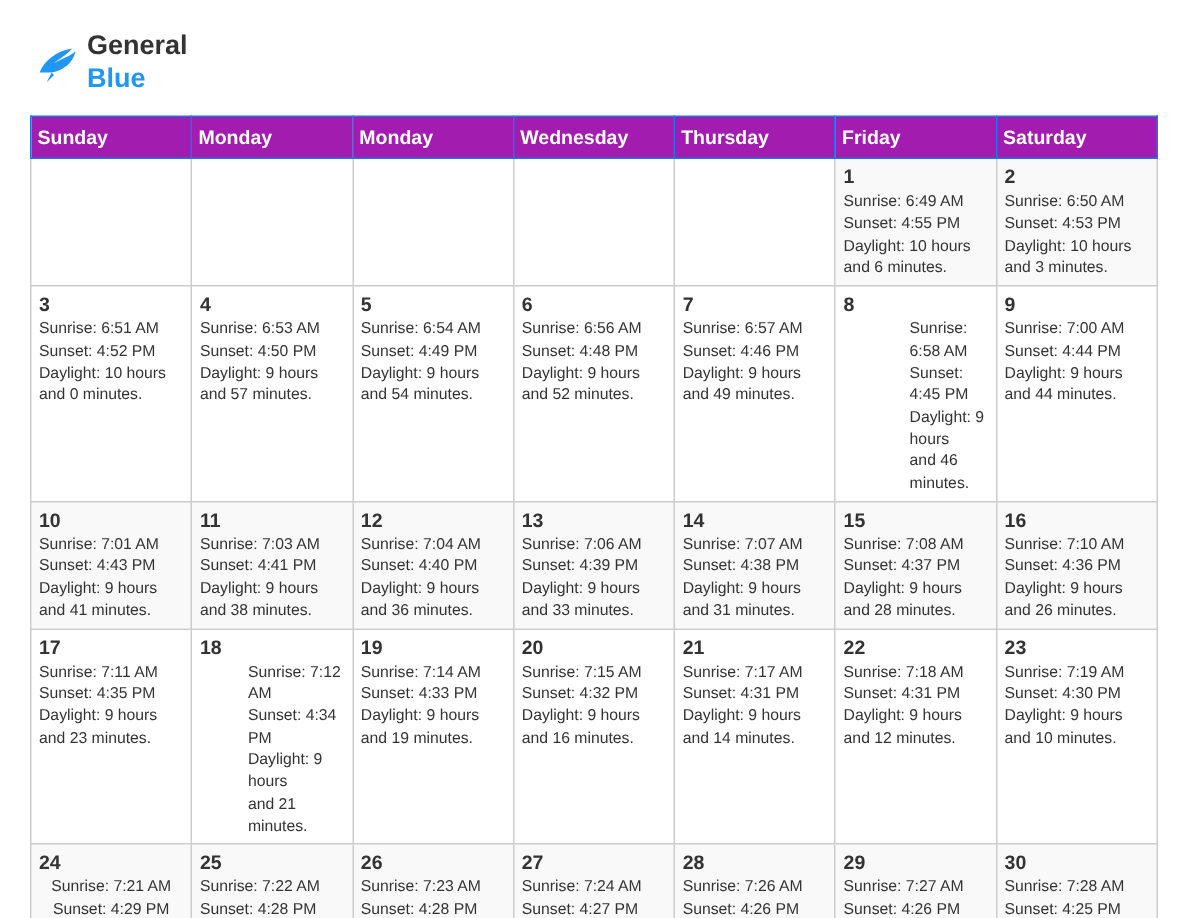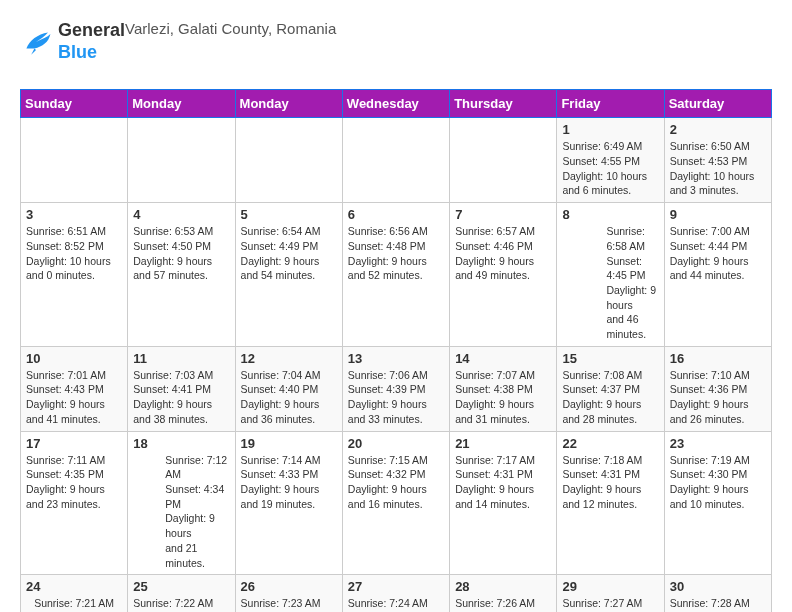--- a/index.html
+++ b/index.html
@@ -5,22 +5,23 @@
     * { box-sizing: border-box; margin: 0; padding: 0; }
     body {
       font-family: Arial, sans-serif;
       background: #fff;
       width: 792px;
       min-height: 612px;
       padding: 20px;
     }
     .header-area {
       display: flex;
+      justify-content: space-between;
       align-items: flex-start;
-      margin-bottom: 26px;
+      margin-bottom: 14px;
     }
     .logo {
       display: flex;
       align-items: center;
       gap: 6px;
     }
     .logo-text {
       font-size: 18px;
       font-weight: bold;
       line-height: 1.2;
@@ -93,21 +94,20 @@
     <svg class="logo-bird" viewBox="0 0 40 40">
       <path d="M8 28 C12 18, 22 10, 35 8 C30 14, 25 16, 20 20 C28 16, 34 14, 38 10 C36 20, 28 26, 18 28 Z" fill="#2196F3"></path>
       <path d="M18 28 L14 36 L20 30 Z" fill="#2196F3"></path>
     </svg>
     <div class="logo-text">
       <div class="general">General</div>
       <div class="blue">Blue</div>
     </div>
   </div>
   <div class="title-area">
-    <div class="location">Varlezi, Galati County, Romania</div>
   </div>
 </div>
 
 <table>
   <thead>
     <tr>
     <th>Sunday</th>
         <th>Monday</th>
         <th>Monday</th>
         <th>Wednesday</th>
@@ -135,21 +135,21 @@
           <div class="day-info" style="white-space: pre-line;">Sunrise: 6:50 AM
 Sunset: 4:53 PM
 Daylight: 10 hours
 and 3 minutes.</div>
         </td>
       </tr>
       <tr>
         <td>
           <span class="day-num">3</span>
           <div class="day-info" style="white-space: pre-line;">Sunrise: 6:51 AM
-Sunset: 8:52 PM
+Sunset: 4:52 PM
 Daylight: 10 hours
 and 0 minutes.</div>
         </td>
         <td>
           <span class="day-num">4</span>
           <div class="day-info" style="white-space: pre-line;">Sunrise: 6:53 AM
 Sunset: 4:50 PM
 Daylight: 9 hours
 and 57 minutes.</div>
         </td>

